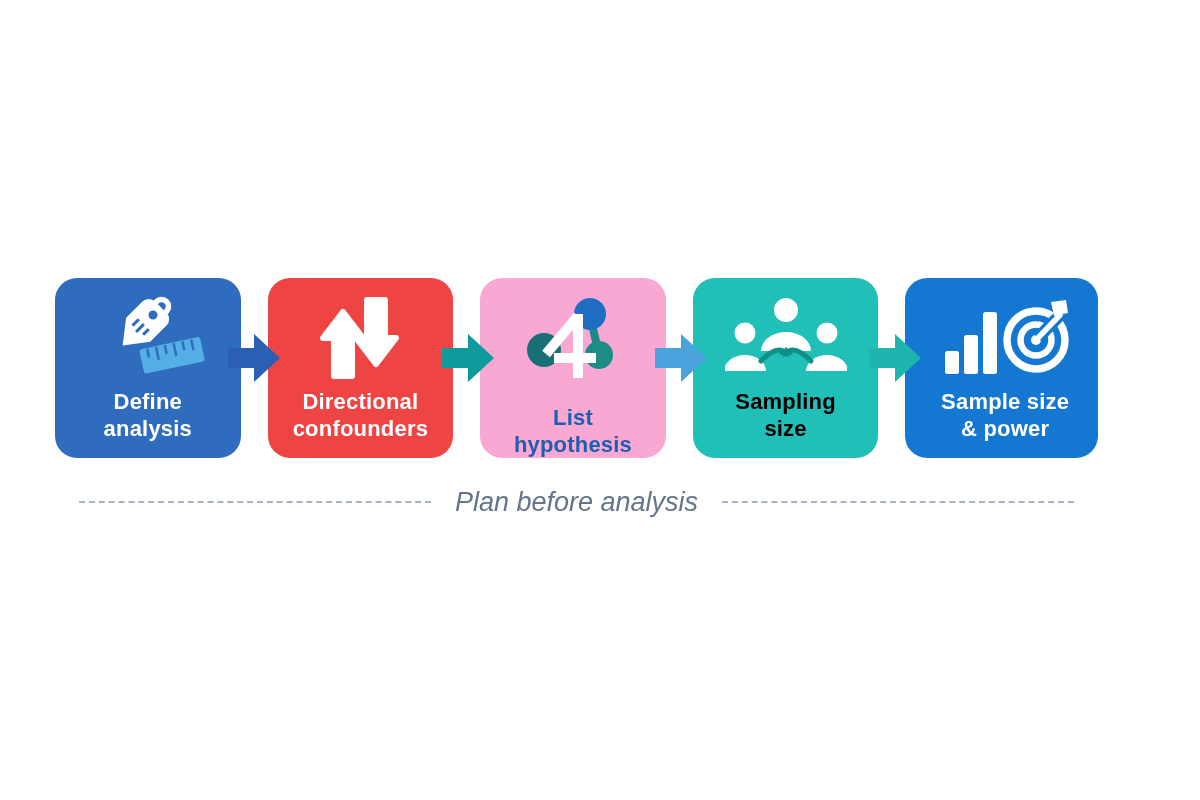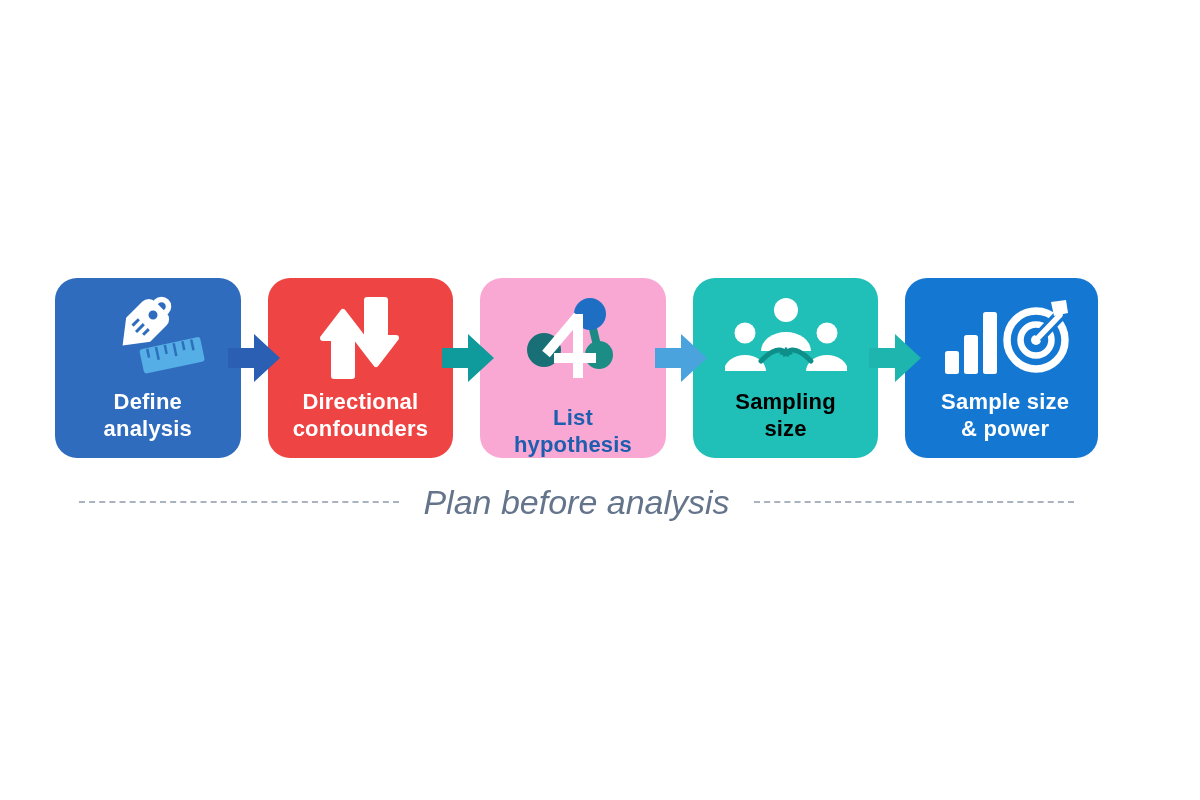--- a/index.html
+++ b/index.html
@@ -28,21 +28,21 @@
     position:absolute;top:330px;width:52px;height:56px;z-index:2;
   }
   #caption-row{
     position:absolute;left:55px;top:482px;width:1043px;height:40px;
     display:flex;align-items:center;gap:20px;padding:0 24px;box-sizing:border-box;
   }
   .dash-line{
     flex:1;height:0;border-top:2px dashed #a9b3c0;
   }
   .caption-text{
-    font-style:italic;font-size:34px;color:#64748b;white-space:nowrap;
+    font-style:italic;font-size:27px;color:#64748b;white-space:nowrap;
     padding:0 4px;
   }
 </style>
 </head>
 <body>
 
 <div id="canvas">
 
   <div id="flow-row">
 

